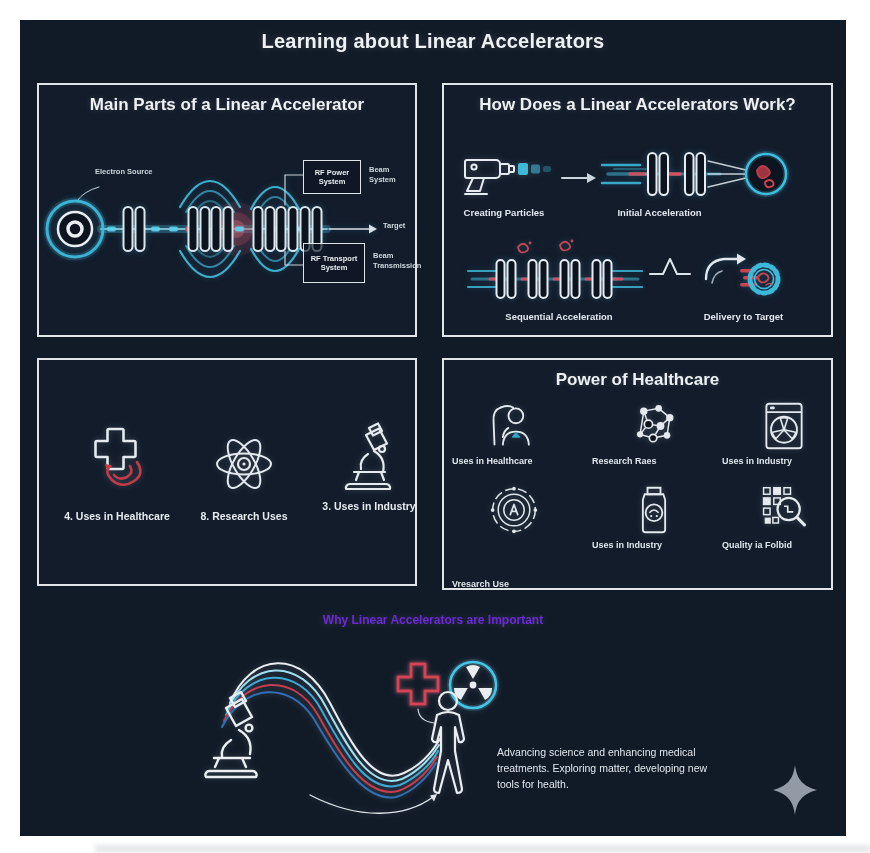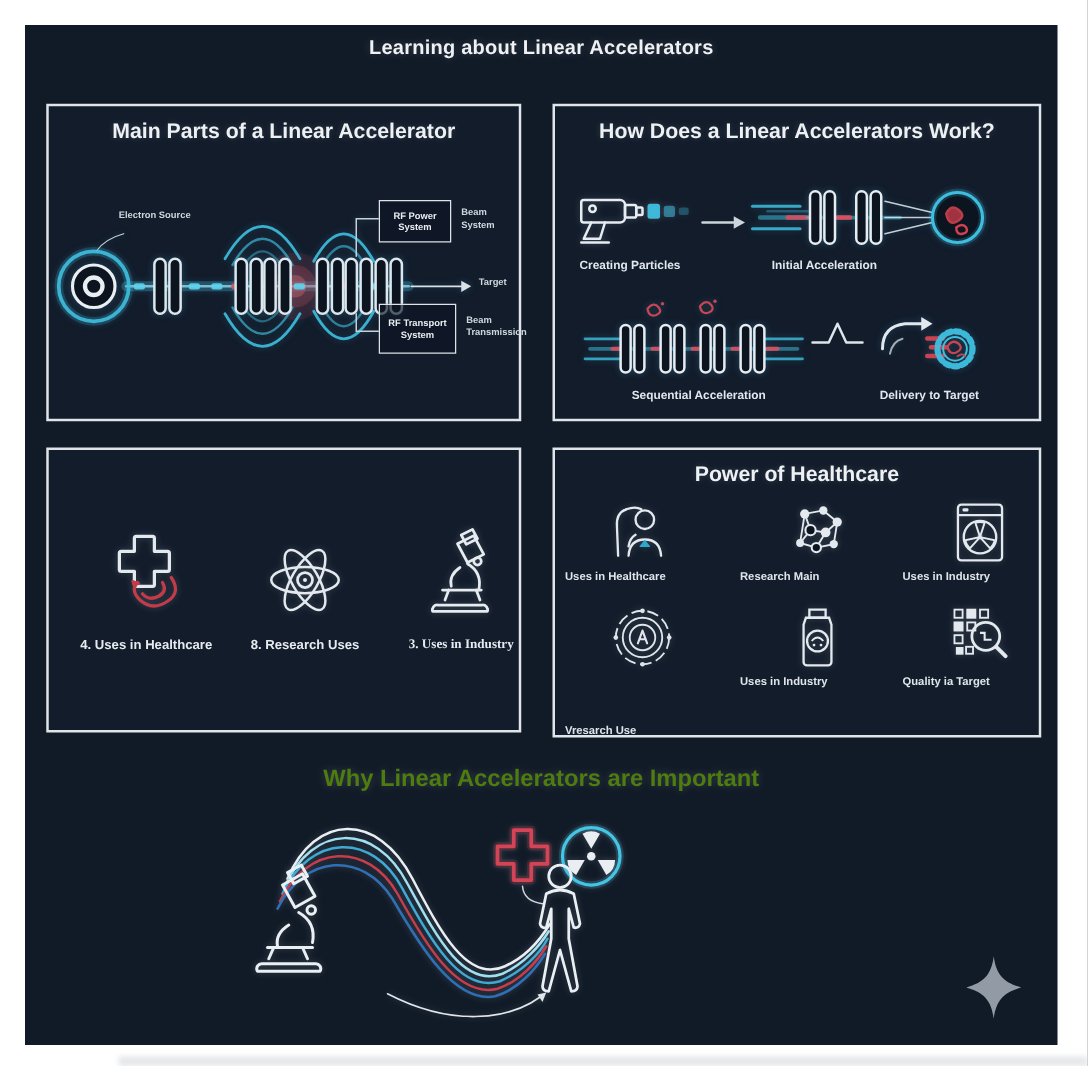--- a/index.html
+++ b/index.html
@@ -1,42 +1,42 @@
 <!DOCTYPE html>
 <html><head>
 <meta charset="utf-8">
 <style>
   html,body{margin:0;padding:0;background:#ffffff;}
   body{width:870px;height:853px;position:relative;overflow:hidden;
        font-family:"Liberation Sans","DejaVu Sans",sans-serif;}
   .stage{position:absolute;inset:0;background:#ffffff;}
   .canvas{position:absolute;left:20px;top:20px;width:826px;height:816px;background:#111a27;}
   .main-title{position:absolute;left:20px;top:30px;width:826px;text-align:center;
-      font-size:16px;font-weight:700;color:#eef2f5;letter-spacing:.2px;
+      font-size:20px;font-weight:700;color:#eef2f5;letter-spacing:.2px;
       text-shadow:0 0 8px rgba(255,255,255,.18);}
   .panel{position:absolute;background:#121c2b;border:2px solid #dfe5e8;box-sizing:border-box;}
   .panel-tl{left:37px;top:83px;width:380px;height:254px;}
   .panel-tr{left:442px;top:83px;width:391px;height:254px;}
   .panel-bl{left:37px;top:358px;width:380px;height:228px;}
   .panel-br{left:442px;top:358px;width:391px;height:232px;}
   .ptitle{position:absolute;left:0;top:10px;width:100%;text-align:center;
       font-size:17px;font-weight:700;color:#edf1f4;text-shadow:0 0 6px rgba(255,255,255,.15);}
   .abs{position:absolute;}
   svg{display:block;}
   .neon-c{filter:drop-shadow(0 0 3px rgba(80,195,235,.25));}
   .neon-w{filter:drop-shadow(0 0 3px rgba(220,235,245,.22));}
   .micro-lbl{font-size:7.5px;font-weight:600;color:#cfd7de;line-height:1.3;}
   .sys-box{border:1.5px solid #dde3e8;background:rgba(14,22,35,.65);color:#e8edf1;
       font-size:7.5px;font-weight:600;display:flex;align-items:center;justify-content:center;
       text-align:center;box-sizing:border-box;padding:2px;line-height:1.25;}
   .step-lbl{font-size:9.5px;font-weight:700;color:#e2e8ee;text-align:center;}
   .use-lbl{font-size:10.5px;font-weight:700;color:#e6ebf0;text-align:center;}
   .hc-lbl{font-size:9px;font-weight:700;color:#dfe5eb;text-align:left;line-height:1.2;}
   .footer-title{position:absolute;left:20px;top:613px;width:826px;text-align:center;
-      font-size:19px;font-weight:700;color:#4d7c0f;text-shadow:0 0 8px rgba(255,255,255,.18);}
+      font-size:12px;font-weight:700;color:#6d28d9;text-shadow:0 0 8px rgba(255,255,255,.18);}
   .footer-desc{position:absolute;left:497px;top:745px;width:212px;font-size:10.5px;
       font-weight:500;color:#e2e7ec;line-height:1.5;}
   .bottom-smudge{position:absolute;left:95px;top:845px;width:775px;height:8px;
       background:#c9ccd0;opacity:.45;filter:blur(2px);}
 </style>
 </head>
 <body>
 
 <div class="stage">
   <div class="canvas"></div>
@@ -265,21 +265,21 @@
         <path d="M33,29 q12,7 9,21"></path>
         <path d="M27,32 q-9,6 -7,15"></path>
         <path d="M13,50 h31"></path>
         <path d="M18,50 l-3,8 M40,50 l3,8"></path>
         <path d="M9,62 h36 a4,4 0 0 1 4,5 h-44 a4,4 0 0 1 4,-5 z"></path>
       </g>
     </svg>
 
     <div class="abs use-lbl" style="left:8px;top:150px;width:140px;">4. Uses in Healthcare</div>
     <div class="abs use-lbl" style="left:135px;top:150px;width:140px;">8. Research Uses</div>
-    <div class="abs use-lbl" style="left:260px;top:150px;width:140px;font-family:Liberation Serif, serif;">3. Uses in Industry</div>
+    <div class="abs use-lbl" style="left:260px;top:140px;width:140px;">3. Uses in Industry</div>
   </section>
 
   <section class="panel panel-br">
     <div class="ptitle">Power of Healthcare</div>
 
     <svg class="abs neon-w" style="left:42px;top:40px;" width="56" height="52" viewBox="0 0 56 56">
       <g fill="none" stroke="#e3e9ee" stroke-width="2" stroke-linecap="round" stroke-linejoin="round">
         <path d="M14,8 q-9,3 -8,15 l1,25"></path>
         <path d="M14,8 q8,-3 13,0"></path>
         <circle cx="30" cy="17" r="8"></circle>
@@ -315,21 +315,21 @@
         <circle cx="28" cy="32" r="14"></circle>
         <g stroke-width="1.7">
           <path d="M28,32 L24,19.6 A13,13 0 0 1 32,19.6 Z"></path>
           <path d="M28,32 L24,19.6 A13,13 0 0 1 32,19.6 Z" transform="rotate(120 28 32)"></path>
           <path d="M28,32 L24,19.6 A13,13 0 0 1 32,19.6 Z" transform="rotate(240 28 32)"></path>
         </g>
       </g>
     </svg>
 
     <div class="abs hc-lbl" style="left:8px;top:96px;width:120px;">Uses in Healthcare</div>
-    <div class="abs hc-lbl" style="left:148px;top:96px;width:120px;">Research Main</div>
+    <div class="abs hc-lbl" style="left:148px;top:96px;width:120px;">Research Raes</div>
     <div class="abs hc-lbl" style="left:278px;top:96px;width:120px;">Uses in Industry</div>
 
     <svg class="abs neon-w" style="left:42px;top:124px;" width="56" height="52" viewBox="0 0 56 56">
       <g fill="none" stroke="#dfe5ea">
         <circle cx="28" cy="28" r="23" stroke-width="1.6" stroke-dasharray="10 4"></circle>
         <circle cx="28" cy="28" r="17" stroke-width="1.6"></circle>
         <circle cx="28" cy="28" r="11" stroke-width="1.6"></circle>
         <circle cx="28" cy="5" r="2" fill="#dfe5ea" stroke="none"></circle>
         <circle cx="51" cy="28" r="2" fill="#dfe5ea" stroke="none"></circle>
         <circle cx="28" cy="51" r="2" fill="#dfe5ea" stroke="none"></circle>
@@ -360,21 +360,21 @@
         <rect x="8" y="37" width="5" height="5" fill="#e3e9ee"></rect>
         <rect x="16" y="36" width="6" height="6"></rect>
         <circle cx="33" cy="27" r="12" stroke-width="2.4"></circle>
         <path d="M28,24 h4 v6 h6" stroke-width="1.8"></path>
         <path d="M42,36 l8,8" stroke-width="3.4" stroke-linecap="round"></path>
       </g>
     </svg>
 
     <div class="abs hc-lbl" style="left:8px;top:180px;width:120px;margin-top:39px;">Vresarch Use</div>
     <div class="abs hc-lbl" style="left:148px;top:180px;width:120px;">Uses in Industry</div>
-    <div class="abs hc-lbl" style="left:278px;top:180px;width:120px;">Quality ia Target</div>
+    <div class="abs hc-lbl" style="left:278px;top:180px;width:120px;">Quality ia Folbid</div>
   </section>
 
   <div class="footer-title">Why Linear Accelerators are Important</div>
 
   <svg class="abs neon-w" style="left:190px;top:645px;" width="320" height="180" viewBox="0 0 320 180">
     <g fill="none" stroke-linecap="round" stroke-linejoin="round">
       <path d="M40,58 C62,6 112,4 140,58 C162,100 184,142 214,128 C232,120 244,104 250,94" stroke="#e8eef2" stroke-width="2"></path>
       <path d="M38,64 C60,14 110,12 136,62 C158,102 180,146 212,134 C230,126 243,110 249,100" stroke="#9fdff0" stroke-width="2"></path>
       <path d="M36,70 C58,22 108,20 132,66 C154,106 178,150 210,140 C228,132 242,118 248,106" stroke="#3fa9d6" stroke-width="2"></path>
       <path d="M34,76 C56,30 104,28 128,70 C150,110 176,154 208,146 C226,140 240,124 247,112" stroke="#c63d4d" stroke-width="2"></path>
@@ -406,19 +406,20 @@
           <path d="M283,34 l-7,-12 a14.5,14.5 0 0 1 14,0 z" transform="rotate(240 283 40)"></path>
         </g>
       </g>
       <g stroke="#eaeff4" stroke-width="2.2">
         <circle cx="258" cy="56" r="9"></circle>
         <path d="M247,70 q11,-6 22,0 l5,24 q-1,4 -5,3 l-4,-15 v24 l7,38 q0,4 -5,4 l-9,-33 -9,33 q-5,0 -5,-4 l7,-38 v-24 l-4,15 q-4,1 -5,-3 z"></path>
       </g>
     </g>
   </svg>
 
+  <div class="footer-desc">Advancing science and enhancing medical treatments. Exploring matter, developing new tools for health.</div>
 
   <svg class="abs" style="left:770px;top:763px;" width="50" height="54" viewBox="0 0 50 54">
     <path d="M25,2 C27,17 33,23 47,27 C33,31 27,37 25,52 C23,37 17,31 3,27 C17,23 23,17 25,2 Z" fill="#9aa2ac" opacity="0.95"></path>
   </svg>
 
   <div class="bottom-smudge"></div>
 </div>
 
 </body></html>

